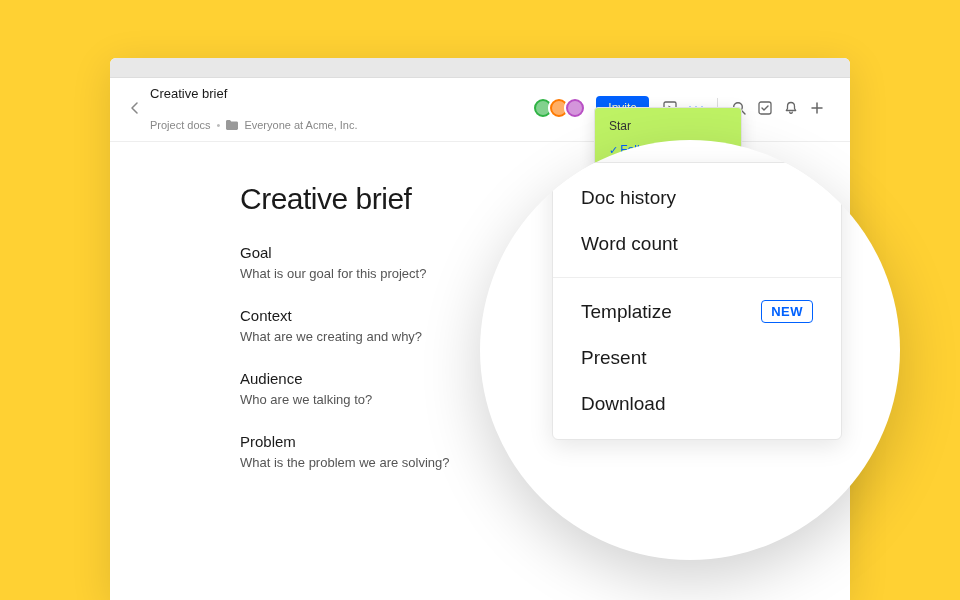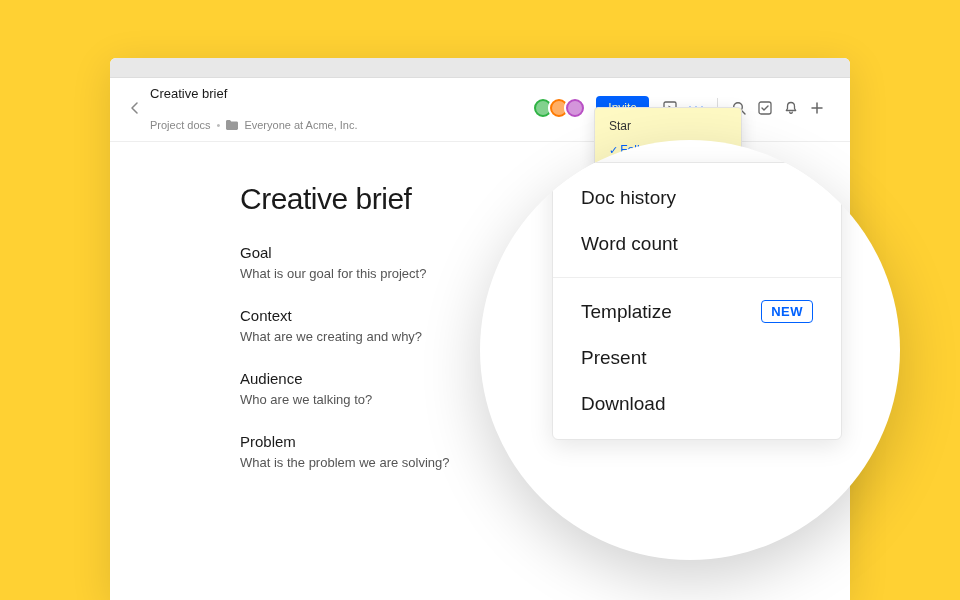--- a/index.html
+++ b/index.html
@@ -124,21 +124,21 @@
       font-size: 13px;
       color: #555;
       font-weight: 400;
     }
 
     .dropdown {
       position: absolute;
       top: 49px;
       right: 108px;
       width: 148px;
-      background: #fef9c3;
+      background: #bef264;
       border: 1px solid #e2e2e2;
       border-radius: 4px;
       box-shadow: 0 4px 16px rgba(0,0,0,0.12);
       padding: 6px 0;
       font-size: 12px;
     }
     .dropdown-item {
       padding: 5px 14px;
       color: #333;
       cursor: pointer;

